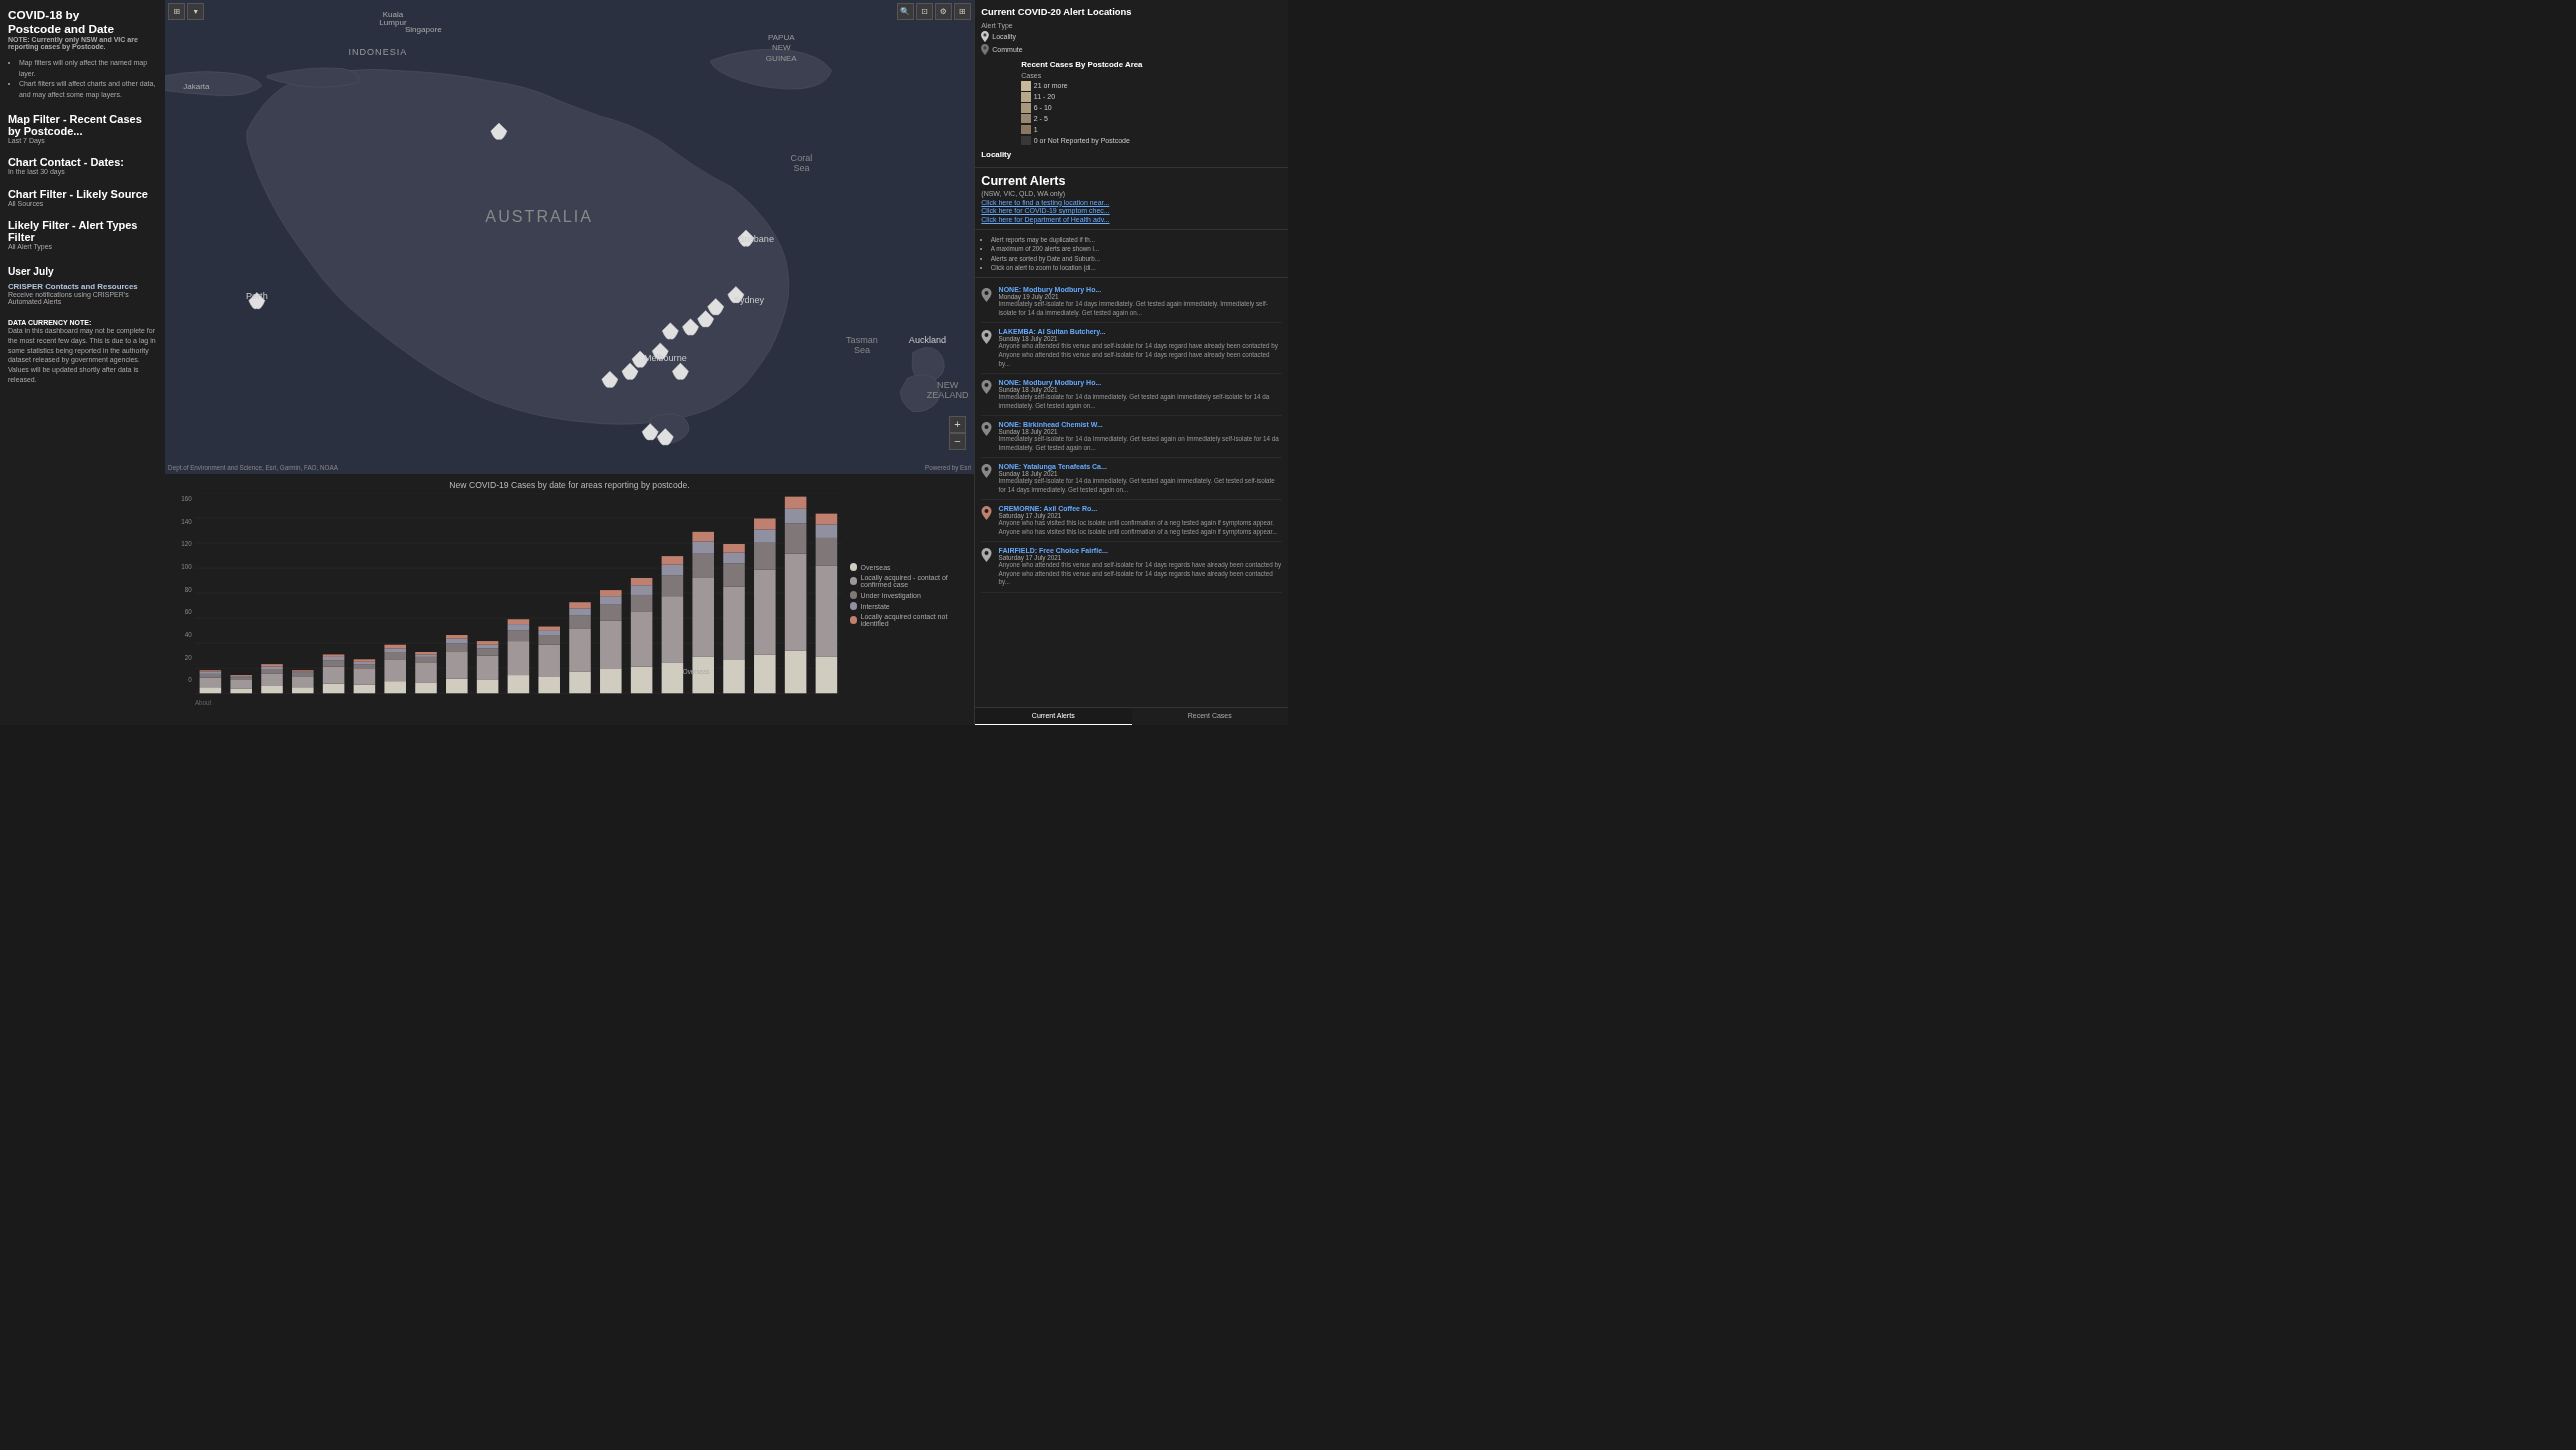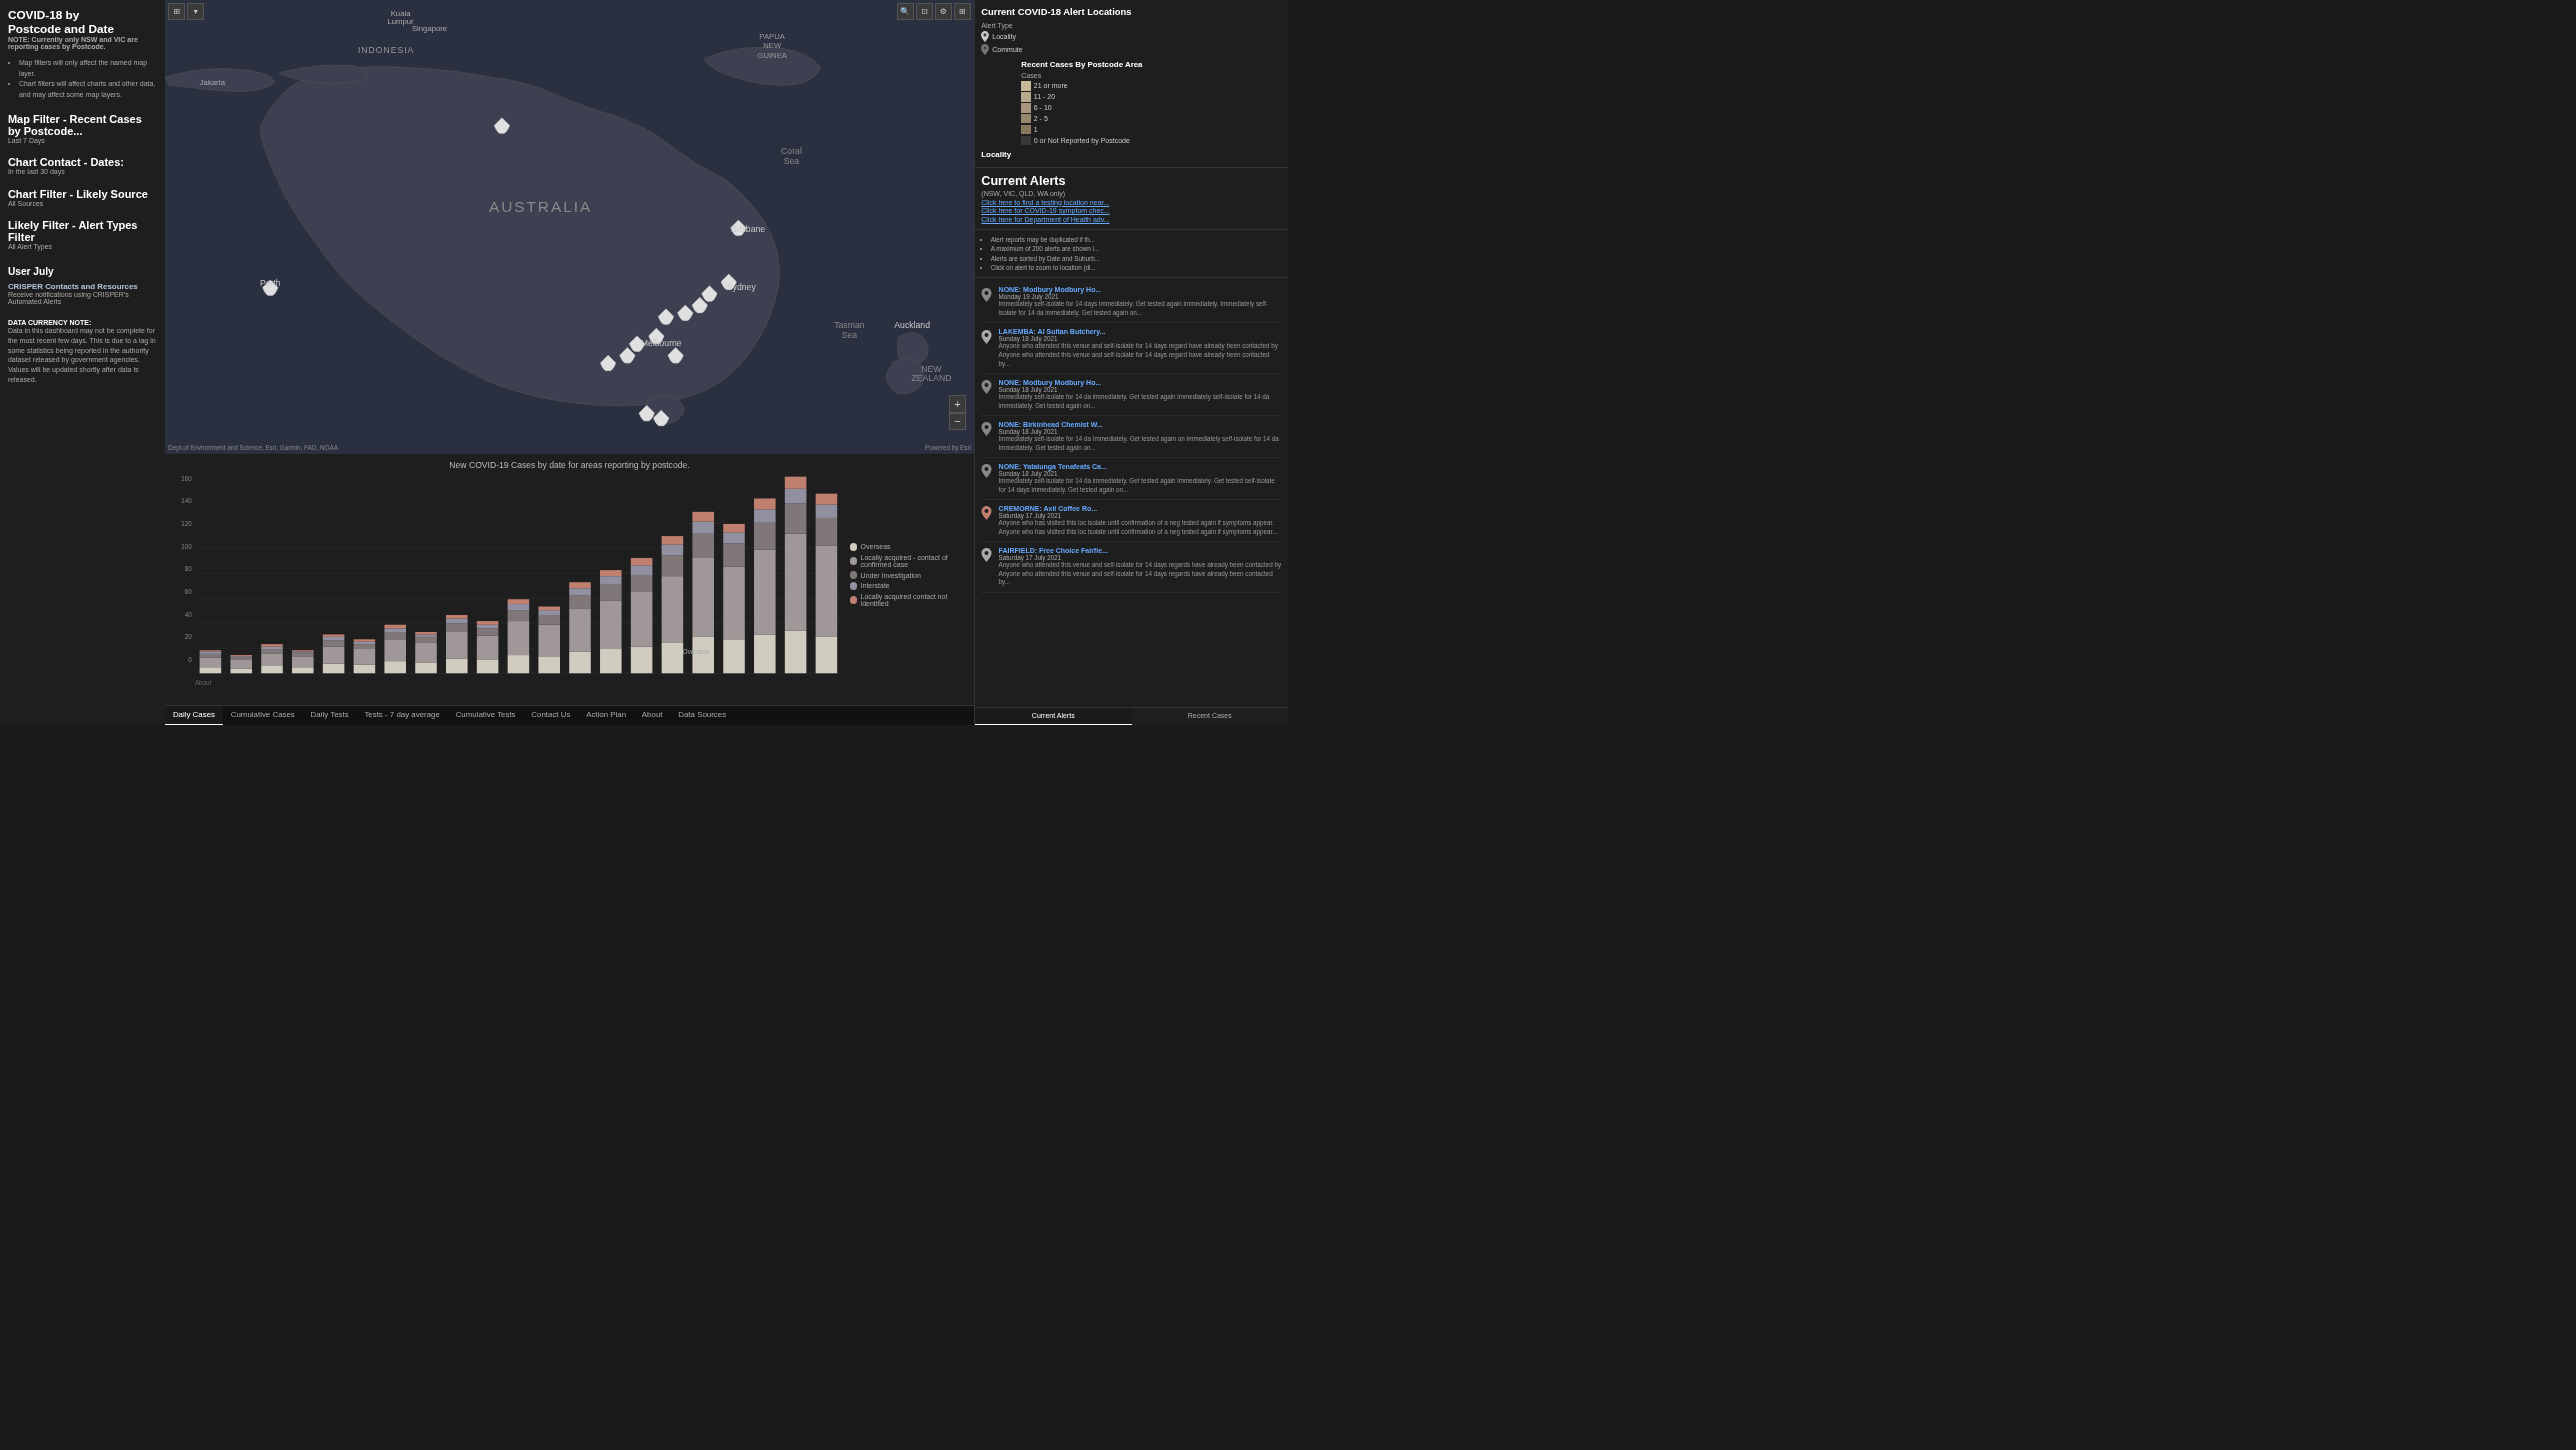--- a/index.html
+++ b/index.html
@@ -791,37 +791,26 @@
             </div>
             <div class="legend-item">
               <div class="legend-dot" style="background:#c08070"></div>
     <span>Locally acquired contact not identified</span>
             </div>
           </div>
       </div>
       <div style="font-size:6.3px; color:#666; padding: 1.6px 0 0 23.6px;">About</div>
     </div>
 
-    <div class="bottom-tabs" id="bottom-tabs-container">
-        <div class="tab-item active">Daily Cases</div>
-        <div class="tab-item">Cumulative Cases</div>
-        <div class="tab-item">Daily Tests</div>
-        <div class="tab-item">Tests - 7 day average</div>
-        <div class="tab-item">Cumulative Tests</div>
-        <div class="tab-item">Contact Us</div>
-        <div class="tab-item">Action Plan</div>
-        <div class="tab-item">About</div>
-        <div class="tab-item">Data Sources</div>
-      </div>
   </div>
 
   <div class="right-panel">
 
     <div class="right-panel-top">
-      <h2>Current COVID-18 Alert Locations</h2>
+      <h2>Current COVID-20 Alert Locations</h2>
       <div class="alert-type-section">
         <div class="alert-type-label">Alert Type</div>
         <div class="alert-type-row">
           <svg width="7.9" height="11" viewBox="0 0 10 14">
             <path d="M5 0 C2.2 0 0 2.2 0 5 C0 8.5 5 14 5 14 C5 14 10 8.5 10 5 C10 2.2 7.8 0 5 0Z" fill="#ccc"></path>
             <circle cx="5" cy="5" r="2" fill="#3d4050"></circle>
           </svg>
           <span>Locality</span>
         </div>
         <div class="alert-type-row">

